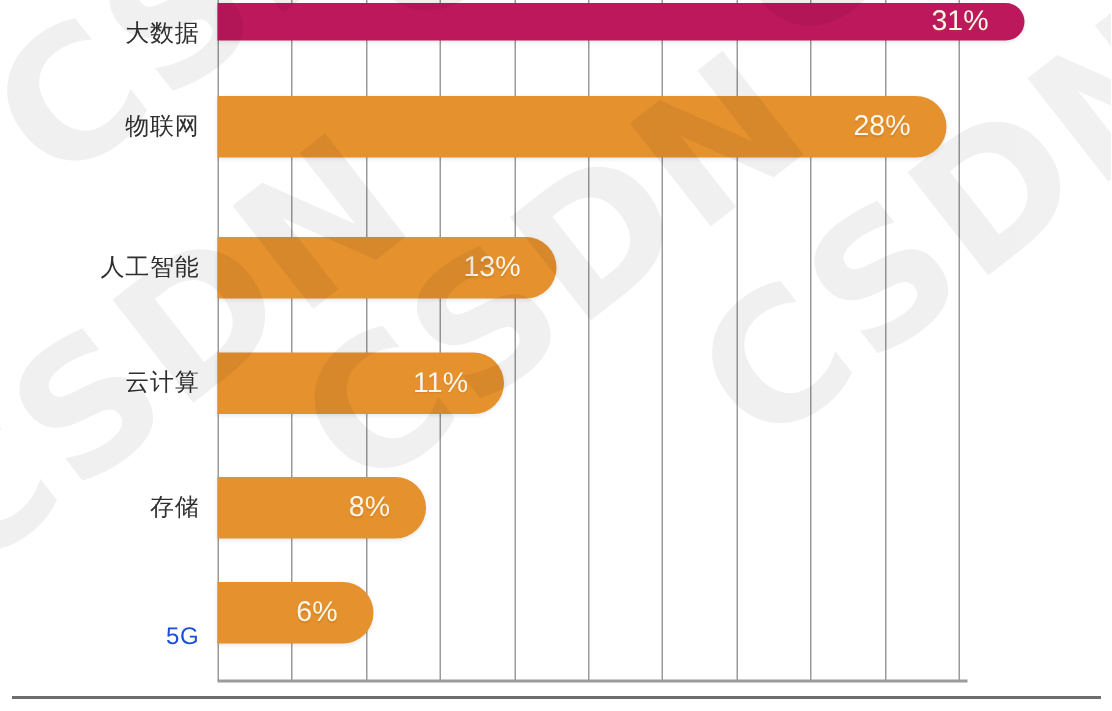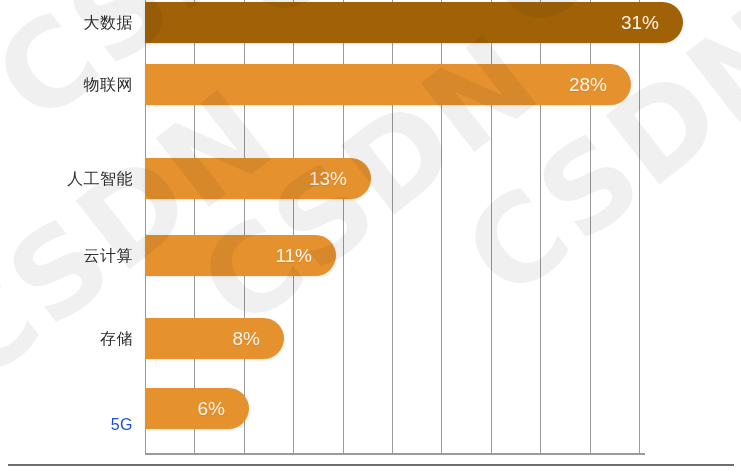--- a/index.html
+++ b/index.html
@@ -136,21 +136,21 @@
       <div class="gridline" style="left: 296px; background: rgb(154, 154, 154);"></div>
       <div class="gridline" style="left: 346px; background: rgb(154, 154, 154);"></div>
       <div class="gridline" style="left: 395px; background: rgb(154, 154, 154);"></div>
       <div class="gridline" style="left: 445px; background: rgb(154, 154, 154);"></div>
       <div class="gridline" style="left: 494px; background: rgb(154, 154, 154);"></div>
     </div>
 
   <div id="rows">
       <div class="row" style="top: 2px; height: 41px; border-radius: 12px;">
         <div class="cat-label" style="top: 13px; color: rgb(47, 47, 47);">大数据</div>
-        <div class="bar" style="width: 538px; height: 41px; background: #a16207; align-items: center;">
+        <div class="bar" style="width: 538px; height: 25px; background: #be185d; align-items: center;">
           <span class="bar-value" style="color: rgb(253, 246, 234);">31%</span>
         </div>
       </div>
       <div class="row" style="top: 64px; height: 41px;">
         <div class="cat-label" style="top: 13px; color: rgb(47, 47, 47);">物联网</div>
         <div class="bar" style="width: 486px; height: 41px; background: rgb(229, 145, 46);">
           <span class="bar-value" style="color: rgb(253, 246, 234);">28%</span>
         </div>
       </div>
       <div class="row" style="top: 158px; height: 41px;">

